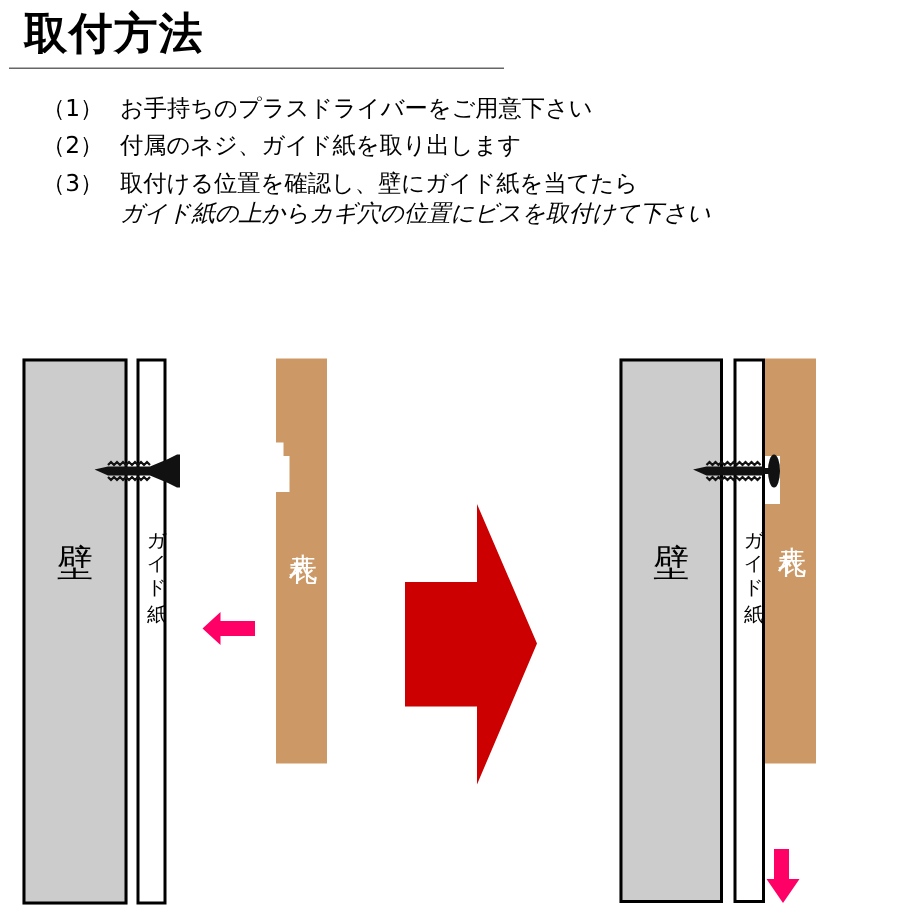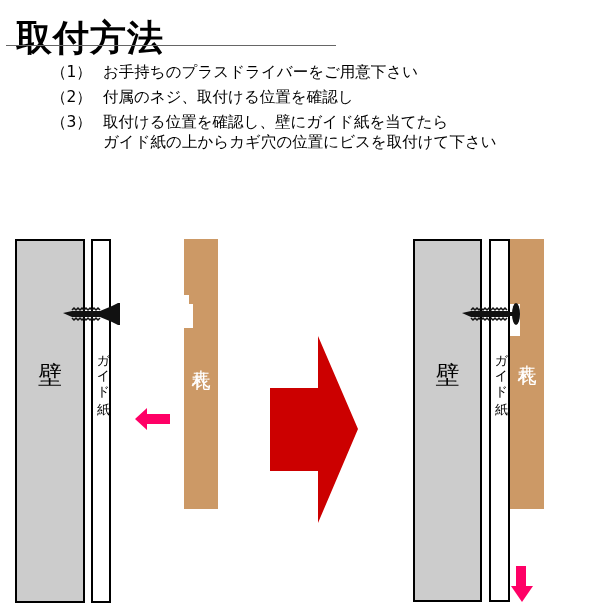--- a/index.html
+++ b/index.html
@@ -1,23 +1,23 @@
 <!DOCTYPE html>
 <html><head>
 <meta charset="utf-8">
 <style>
   html, body { margin:0; padding:0; background:#ffffff; }
   body { width:616px; height:616px; position:relative; overflow:hidden;
          font-family: "DejaVu Sans", "Liberation Sans", sans-serif; color:#000; }
-  .title { position:absolute; left:16px; top:20px; font-size:36px; font-weight:bold; letter-spacing:1px; line-height:36px; }
+  .title { position:absolute; left:16px; top:4px; font-size:29px; font-weight:bold; letter-spacing:1px; line-height:36px; }
   .title-rule { position:absolute; left:6px; top:45px; width:330px; height:0; border-top:1.5px solid #666; }
   .steps { position:absolute; left:28px; top:60px; margin:0; padding:0; list-style:none; }
-  .step { position:relative; font-size:15.5px; line-height:25px; white-space:nowrap;margin-left:23px; }
+  .step { position:relative; font-size:15.5px; line-height:25px; white-space:nowrap; }
   .step .num { display:inline-block; width:52px; }
-  .step .cont { display:block; padding-left:52px; line-height:21px; margin-top:-3px; }
+  .step .cont { display:block; padding-left:52px; line-height:21px; margin-top:-3px;font-style:italic; }
   .abs { position:absolute; box-sizing:border-box; }
   .wall { background:#cccccc; border:2px solid #000; }
   .guide { background:#fff; border:2px solid #000; }
   .plaque { background:#cc9966; }
   .notch { background:#ffffff; }
   .wall-label { position:absolute; left:0; right:0; text-align:center; font-size:24px; }
   .vtext { position:absolute; writing-mode:vertical-rl; font-size:13px; letter-spacing:1px; }
   .plaque-label { position:absolute; writing-mode:vertical-rl; color:#fff; font-size:19px; letter-spacing:2px; }
   svg { position:absolute; overflow:visible; }
 </style>
@@ -25,21 +25,21 @@
 <body>
 
 <div class="title">取付方法</div>
 <div class="title-rule"></div>
 
 <ol class="steps">
   <li class="step">
     <span class="num">（1）</span><span>お手持ちのプラスドライバーをご用意下さい</span>
   </li>
   <li class="step">
-    <span class="num">（2）</span><span>付属のネジ、取付ける位置を確認し</span>
+    <span class="num">（2）</span><span>付属のネジ、ガイド紙を取り出します</span>
   </li>
   <li class="step">
     <span class="num">（3）</span><span>取付ける位置を確認し、壁にガイド紙を当てたら</span>
     <span class="cont">ガイド紙の上からカギ穴の位置にビスを取付けて下さい</span>
   </li>
 </ol>
 
 <div>
   <div class="abs wall" style="left:15px; top:239px; width:70px; height:364px;">
     <div class="wall-label" style="top:118px;">壁</div>

